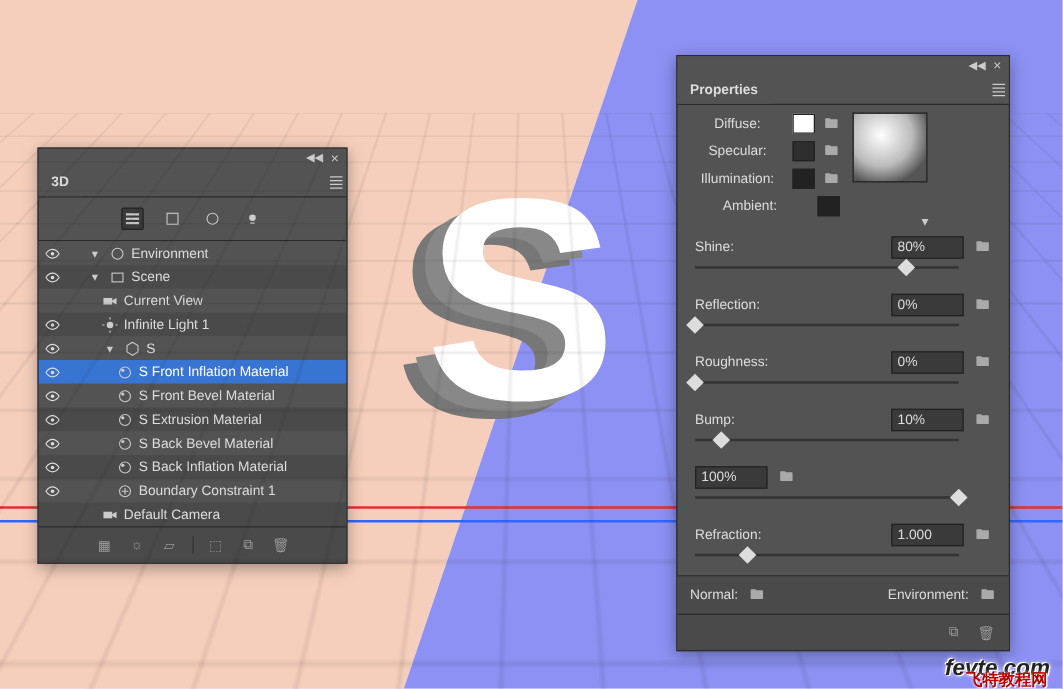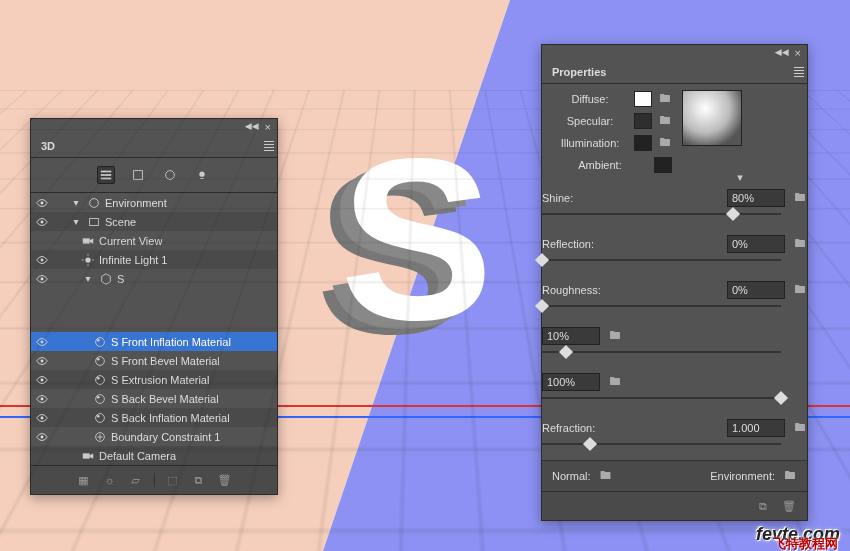--- a/index.html
+++ b/index.html
@@ -39,21 +39,21 @@
   .panel-flyout { margin-left:auto; width:16px; height:20px; display:flex; flex-direction:column; gap:2px; justify-content:center; align-items:center; cursor:pointer;}
   .panel-flyout span { display:block; width:10px; height:1px; background:#ccc; }
 
   
   .panel-3d { left:30px; top:118px; width:248px; }
   .mode-row { display:flex; gap:14px; justify-content:center; align-items:center; padding:8px 0; border-bottom:1px solid #2b2b2b;}
   .mode-btn { width:18px; height:18px; display:flex; align-items:center; justify-content:center; color:#ccc; cursor:pointer;}
   .mode-btn.active { background:#3a3a3a; border:1px solid #222; border-radius:2px;}
   .tree { max-height:none; }
   .tree-row { display:flex; align-items:center; height:19px; padding:0 4px; cursor:pointer;}
-  .tree-row.sel { background:#3874d1 !important; color:#fff;margin-top:44px;}
+  .tree-row.sel { background:#3874d1 !important; color:#fff;}
   .tree-row:nth-child(even){ background:#4a4a4a; }
   .tree-row:nth-child(odd){ background:#535353; }
   .eye { width:14px; height:14px; margin-right:6px; display:inline-flex; align-items:center; justify-content:center; color:#ddd; font-size:10px;}
   .spacer { display:inline-block; width:12px; }
   .tree-icon { width:14px; height:14px; margin-right:4px; display:inline-flex; align-items:center; justify-content:center; font-size:10px; color:#ccc;}
   .tree-label { white-space:nowrap; overflow:hidden; text-overflow:ellipsis;text-align:right;}
   .panel-footer { display:flex; gap:10px; justify-content:center; align-items:center; padding:6px 0; background:#4a4a4a; border-top:1px solid #2b2b2b;}
   .foot-icon { width:16px; height:16px; color:#999; display:flex; align-items:center; justify-content:center; cursor:pointer; font-size:11px;}
 
   
@@ -64,21 +64,21 @@
   .swatch-col { flex:0 0 120px; display:flex; flex-direction:column; gap:4px; }
   .swatch-row { display:flex; align-items:center; gap:6px; height:18px;}
   .swatch-row label { flex:1; text-align:center; }
   .swatch { width:18px; height:16px; border:1px solid #222; background:#222;}
   .swatch.white { background:#fff; }
   .folder { width:14px; height:14px; color:#aaa; display:flex; align-items:center; justify-content:center;}
   .preview-ball { width:60px; height:56px; background:radial-gradient(circle at 38% 32%, #fff, #bbb 48%, #555 78%); border:1px solid #222;}
   .preview-wrap { position:relative; }
   .preview-caret { position:absolute; right:-4px; bottom:-8px; width:12px; height:10px; display:flex; align-items:center; justify-content:center; color:#ccc;}
 
-  .slider-block { padding:4px 0; }
+  .slider-block { padding:4px 14px; }
   .slider-row { display:flex; align-items:center; gap:8px; height:20px; }
   .slider-row label { flex:1; }
   .num-input { width:58px; height:18px; background:#3a3a3a; border:1px solid #222; color:#ddd; font-size:11px; padding:0 4px; text-align:left;}
   .slider-track { position:relative; height:12px; margin:0 26px 6px 0;}
   .slider-track::before { content:""; position:absolute; left:0; right:0; top:5px; height:2px; background:#333; }
   .slider-thumb { position:absolute; top:1px; width:10px; height:10px; background:#ddd; transform:translateX(-50%) rotate(45deg);}
   .bottom-row { display:flex; align-items:center; padding:8px 10px; gap:8px; background:#4a4a4a; border-top:1px solid #333; }
   .bottom-row label { }
   .env-label { margin-left:auto; }
 
@@ -402,20 +402,21 @@
       <label>Roughness:</label>
       <input class="num-input" value="0%" style="">
       <div class="folder">🖿</div>
     </div>
     <div class="slider-track">
       <div class="slider-thumb" style="left:0%"></div>
     </div>
       </div>
       <div class="slider-block">
     <div class="slider-row">
+      <label>Bump:</label>
       <input class="num-input" value="10%" style="">
       <div class="folder">🖿</div>
     </div>
     <div class="slider-track">
       <div class="slider-thumb" style="left:10%"></div>
     </div>
       </div>
       <div class="slider-block">
     <div class="slider-row">
       <input class="num-input" value="100%" style="">

